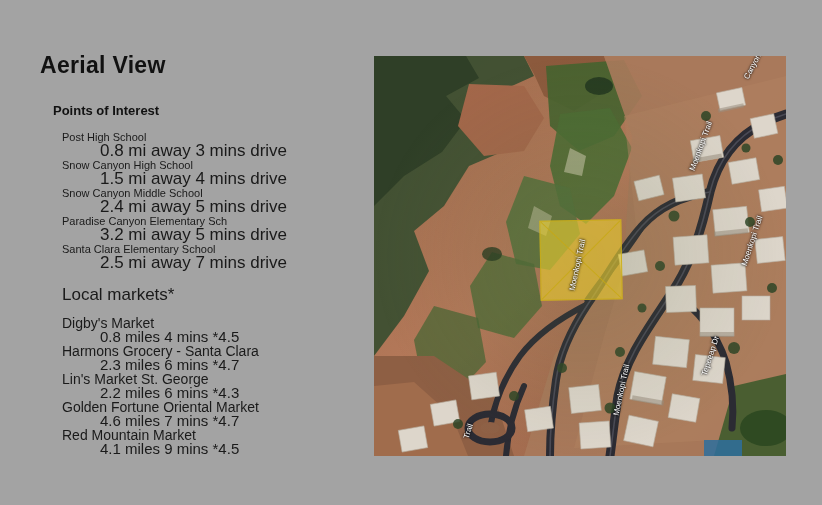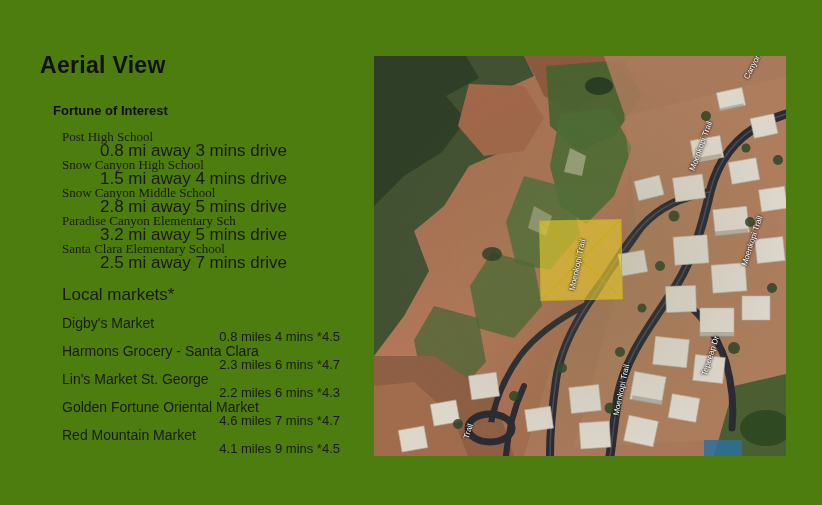--- a/index.html
+++ b/index.html
@@ -11,21 +11,21 @@
     width: 822px;
     height: 505px;
     overflow: hidden;
     font-family: "Liberation Sans", sans-serif;
     color: #1a1a1a;
   }
   .page {
     position: relative;
     width: 822px;
     height: 505px;
-    background: #4d7c0f;
+    background: #a3a3a3;
   }
 
   
   .left-col {
     position: absolute;
     left: 40px;
     top: 52px;
     width: 300px;
   }
   .title {
@@ -41,25 +41,24 @@
     color: #111111;
     margin: 0 0 12px 13px;
   }
   .poi-list {
     margin: 0 0 0 22px;
   }
   .poi-item {
     margin-bottom: 0px;
   }
   .poi-name {
-    font-size: 13px;
-    line-height: 14px;
-    color: #1a1a1a;
-    white-space: nowrap;
-    font-family: Liberation Serif, serif;
+    font-size: 11px;
+    line-height: 14px;
+    color: #1a1a1a;
+    white-space: nowrap;
   }
   .poi-detail {
     font-size: 17px;
     line-height: 14px;
     color: #1a1a1a;
     white-space: nowrap;
     padding-left: 38px;
   }
   .markets-label {
     font-size: 17px;
@@ -70,26 +69,25 @@
   .markets-list {
     margin: 0 0 0 22px;
   }
   .mk-name {
     font-size: 14px;
     line-height: 14px;
     color: #1a1a1a;
     white-space: nowrap;
   }
   .mk-detail {
-    font-size: 13px;
+    font-size: 15px;
     line-height: 14px;
     color: #1a1a1a;
     white-space: nowrap;
     padding-left: 38px;
-    text-align: right;
   }
 
   
   .map-wrap {
     position: absolute;
     left: 374px;
     top: 56px;
     width: 412px;
     height: 400px;
     overflow: hidden;
@@ -126,34 +124,34 @@
   }
 </style>
 </head>
 <body>
 
 <div class="page">
 
   <div class="left-col">
     <h1 class="title">Aerial View</h1>
 
-    <div class="poi-heading">Fortune of Interest</div>
+    <div class="poi-heading">Points of Interest</div>
 
     <div class="poi-list">
       <div class="poi-item">
         <div class="poi-name">Post High School</div>
         <div class="poi-detail">0.8 mi away  3 mins drive</div>
       </div>
       <div class="poi-item">
         <div class="poi-name">Snow Canyon High School</div>
         <div class="poi-detail">1.5 mi away  4 mins drive</div>
       </div>
       <div class="poi-item">
         <div class="poi-name">Snow Canyon Middle School</div>
-        <div class="poi-detail">2.8 mi away  5 mins drive</div>
+        <div class="poi-detail">2.4 mi away  5 mins drive</div>
       </div>
       <div class="poi-item">
         <div class="poi-name">Paradise Canyon Elementary Sch</div>
         <div class="poi-detail">3.2 mi away  5 mins drive</div>
       </div>
       <div class="poi-item">
         <div class="poi-name">Santa Clara Elementary School</div>
         <div class="poi-detail">2.5 mi away  7 mins drive</div>
       </div>
     </div>

